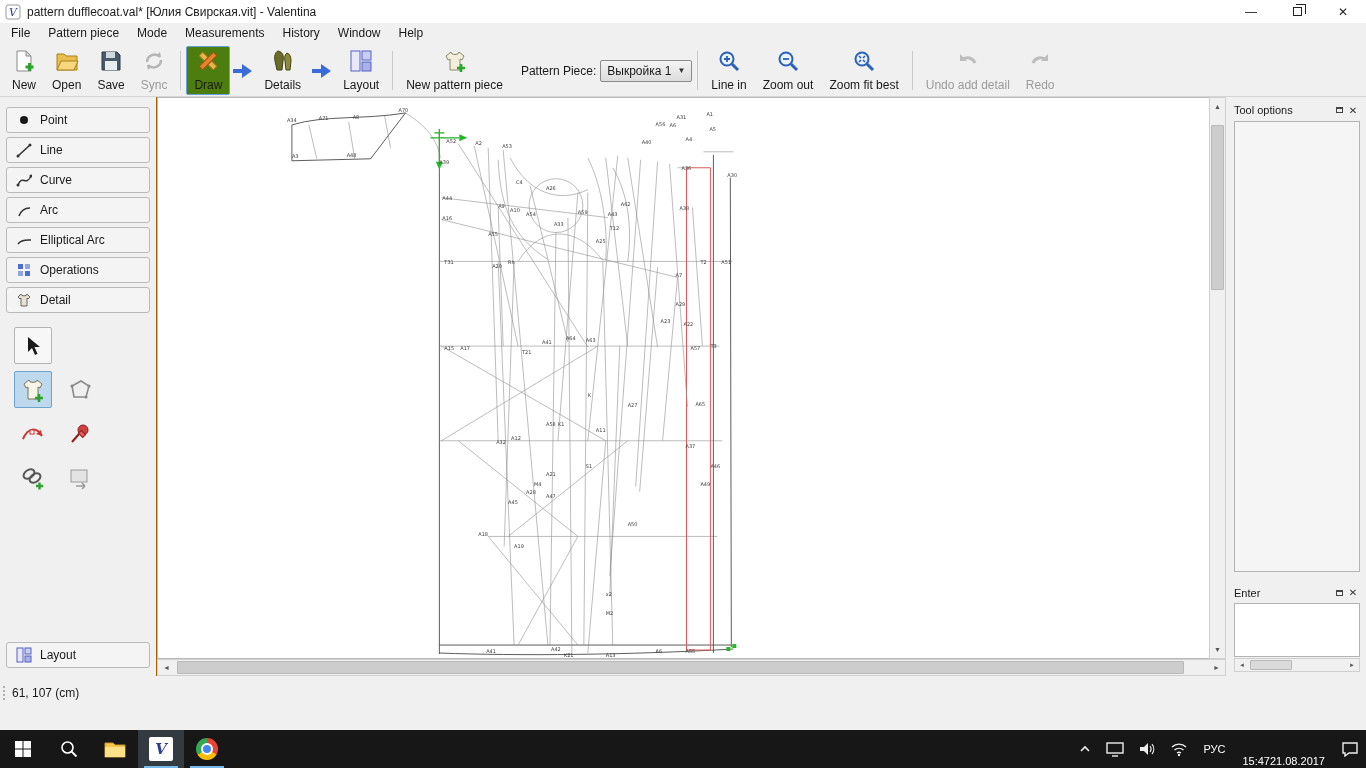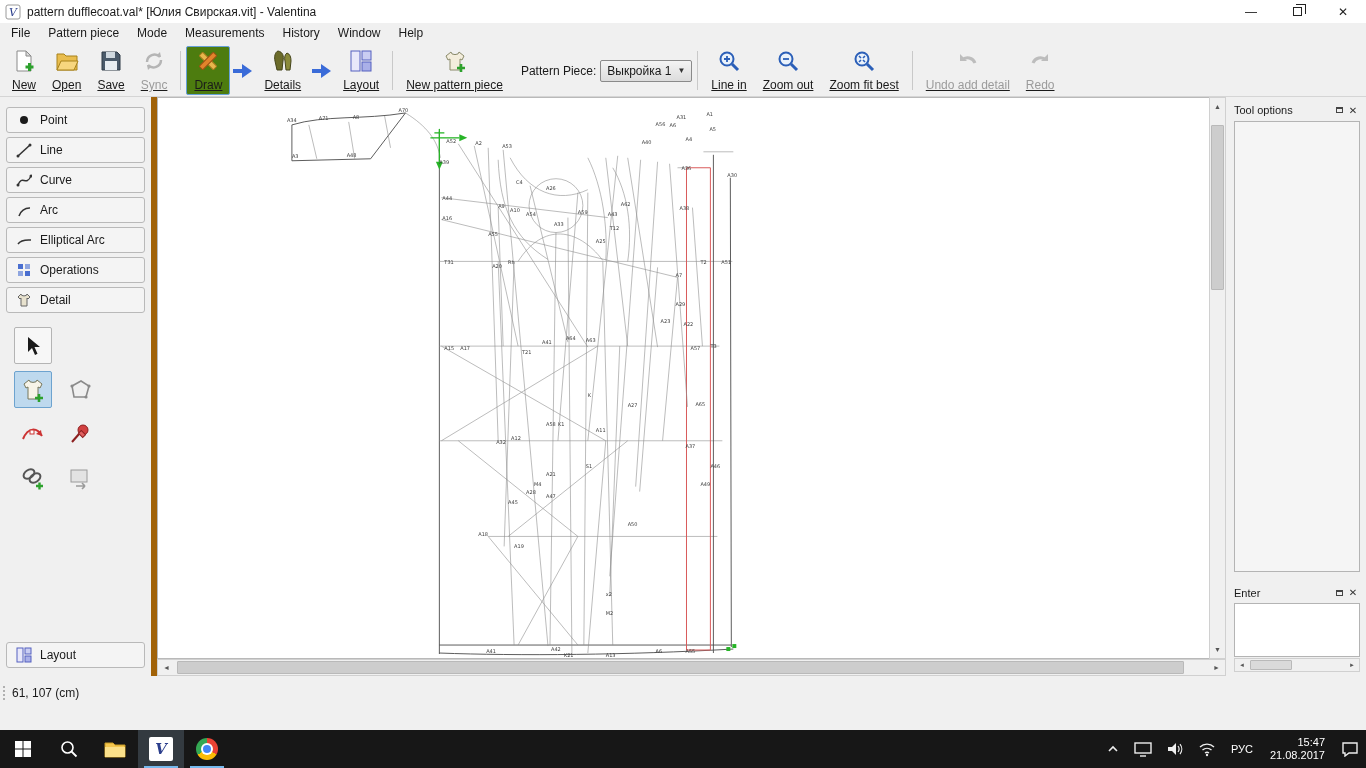--- a/index.html
+++ b/index.html
@@ -15,36 +15,36 @@
   .win-btn{width:46px;height:100%;display:flex;align-items:center;justify-content:center;font-size:12px;color:#222;}
   .restore-glyph{width:9px;height:9px;border:1px solid #222;position:relative;}
   .restore-glyph:before{content:"";position:absolute;left:2px;top:-4px;width:9px;height:9px;border:1px solid #222;border-left:none;border-bottom:none;}
 
   
   .menubar{height:22px;background:#f0f0f0;display:flex;align-items:flex-start;padding-left:2px;flex:0 0 auto;}
   .menu-item{padding:3px 9px;font-size:12px;}
 
   
   .toolbar{height:52px;background:#f0f0f0;border-bottom:1px solid #d5d5d5;display:flex;align-items:stretch;padding:1px 4px;flex:0 0 auto;}
-  .tb-btn{display:flex;flex-direction:column;align-items:center;justify-content:center;gap:6px;padding:2px 7px;border:1px solid transparent;border-radius:2px;text-decoration:underline;}
+  .tb-btn{display:flex;flex-direction:column;align-items:center;justify-content:center;gap:6px;padding:2px 7px;border:1px solid transparent;border-radius:2px;}
   .tb-btn .lbl{font-size:12px;line-height:13px;white-space:nowrap;}
   .tb-btn.disabled .lbl{color:#9b9b9b;}
   .tb-btn.active{background:#4d7c0f;border-color:#66a0d8;}
   .tb-sep{width:1px;background:#c9c9c9;margin:5px 5px;}
   .tb-center{display:flex;align-items:center;}
   .goto-arrow{display:flex;align-items:center;padding:0 2px;}
   .pp-label{margin:0 4px 0 10px;font-size:12px;}
   .combobox{display:flex;align-items:center;gap:6px;height:22px;padding:0 6px;background:linear-gradient(#f4f4f4,#dcdcdc);border:1px solid #8a8a8a;border-radius:2px;font-size:12px;}
   .combo-arrow{font-size:8px;color:#333;}
 
   
   .main-row{flex:1 1 auto;display:flex;min-height:0;}
 
   
-  .toolbox{width:157px;background:#f0f0f0;border-right:6px solid #a16207;display:flex;flex-direction:column;padding-top:8px;}
+  .toolbox{width:157px;background:#f0f0f0;border-right:1px solid #a16207;display:flex;flex-direction:column;padding-top:8px;}
   .cat-btn{display:flex;align-items:center;gap:8px;height:26px;margin:2px 6px;padding:0 9px;background:#f4f4f4;border:1px solid #b9b9b9;border-radius:3px;font-size:12px;}
   .tools{padding:12px 12px 0 14px;}
   .tool-row{display:flex;gap:9px;margin-bottom:7px;}
   .tool-btn{width:38px;height:37px;display:flex;align-items:center;justify-content:center;border:1px solid transparent;border-radius:2px;background:transparent;}
   .tool-btn.boxed{border-color:#b4b4b4;background:#f7f7f7;}
   .tool-btn.selected{background:#bed9ee;border-color:#6da3cf;}
   .layout-bottom{margin:auto 6px 8px 6px;}
 
   
   .canvas-area{flex:1 1 auto;display:flex;flex-direction:column;min-width:0;background:#f0f0f0;}
@@ -89,21 +89,21 @@
   .status-line2 b{font-weight:bold;}
 
   
   .taskbar{height:38px;background:#171717;display:flex;align-items:stretch;flex:0 0 auto;}
   .tb-cell{width:46px;display:flex;align-items:center;justify-content:center;position:relative;}
   .tb-cell.active{background:#333a40;}
   .tb-cell.active:after,.tb-cell.running:after{content:"";position:absolute;left:6px;right:6px;bottom:0;height:2px;background:#76b9ed;}
   .tray{margin-left:auto;display:flex;align-items:stretch;}
   .tray-cell{display:flex;align-items:center;justify-content:center;padding:0 7px;color:#eee;}
   .tray-lang{font-size:11px;color:#fff;padding:0 8px;}
-  .tray-clock{display:flex;flex-direction:column;align-items:flex-end;justify-content:center;color:#fff;font-size:11px;line-height:13px;padding:0 9px;}
+  .tray-clock{display:flex;flex-direction:row;align-items:flex-end;justify-content:center;color:#fff;font-size:11px;line-height:13px;padding:0 9px;}
   .valentina-tile{width:24px;height:24px;background:#fff;border-radius:2px;display:flex;align-items:center;justify-content:center;font-family:"DejaVu Serif",serif;font-style:italic;font-weight:bold;color:#2b3e8c;font-size:15px;}
   .chrome-icon{width:22px;height:22px;border-radius:50%;background:conic-gradient(#ea4335 0 33%,#fbbc05 33% 66%,#34a853 66% 100%);position:relative;}
   .chrome-icon:before{content:"";position:absolute;left:5px;top:5px;width:12px;height:12px;border-radius:50%;background:#fff;}
   .chrome-icon:after{content:"";position:absolute;left:7px;top:7px;width:8px;height:8px;border-radius:50%;background:#4285f4;}
 </style>
 </head>
 <body>
 
 <div class="screen">
 

